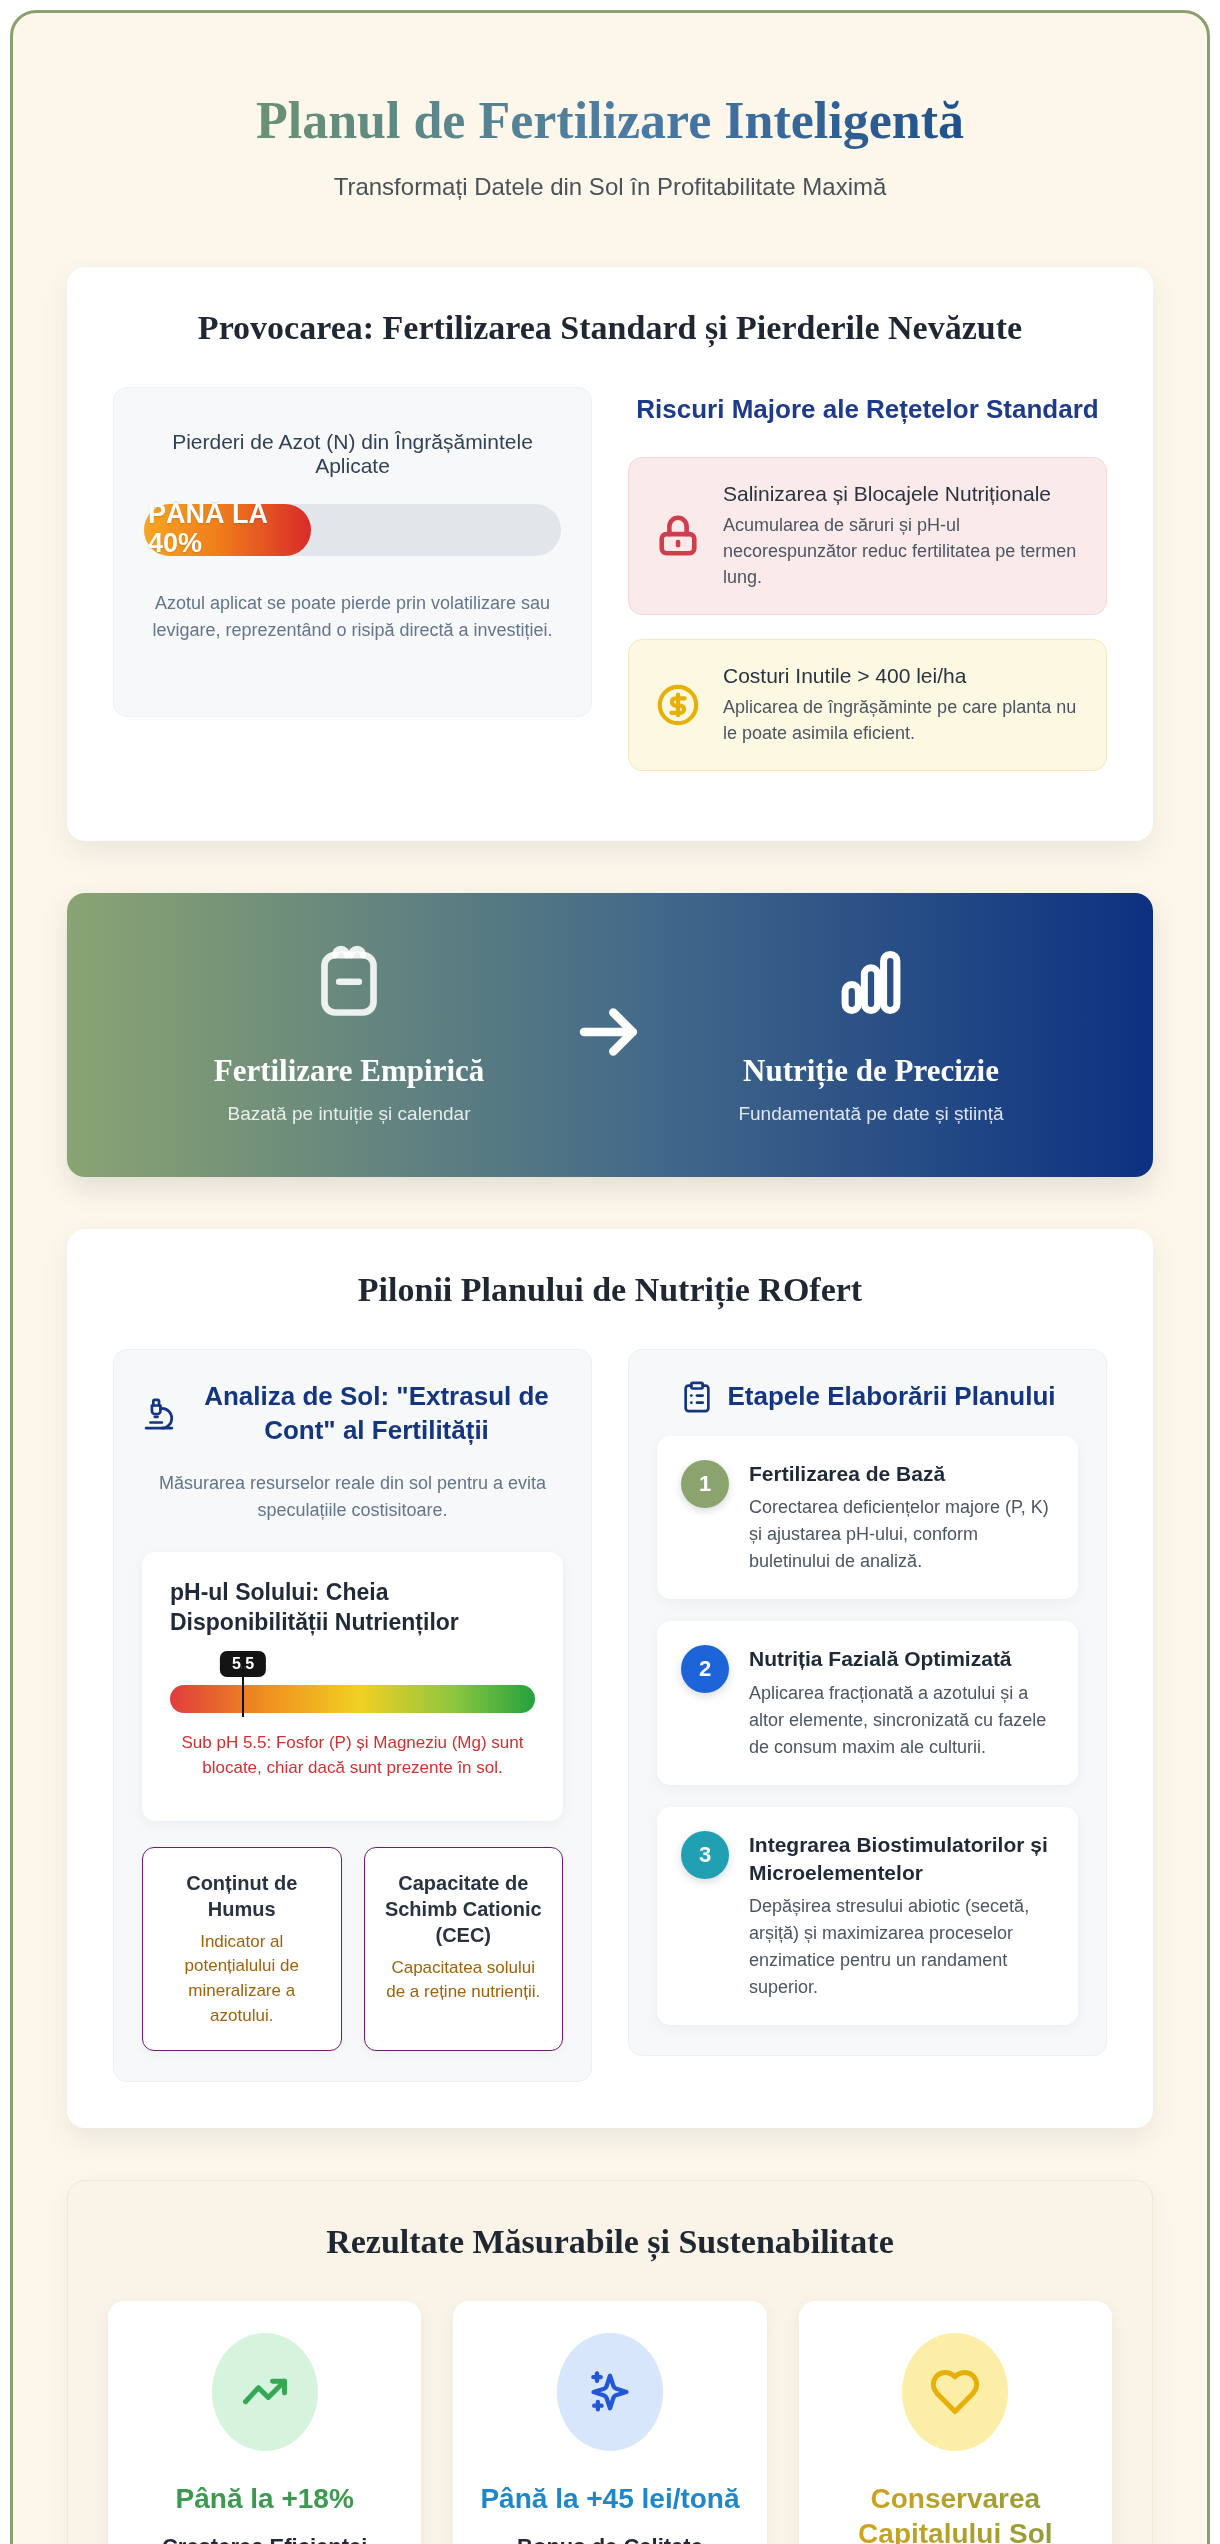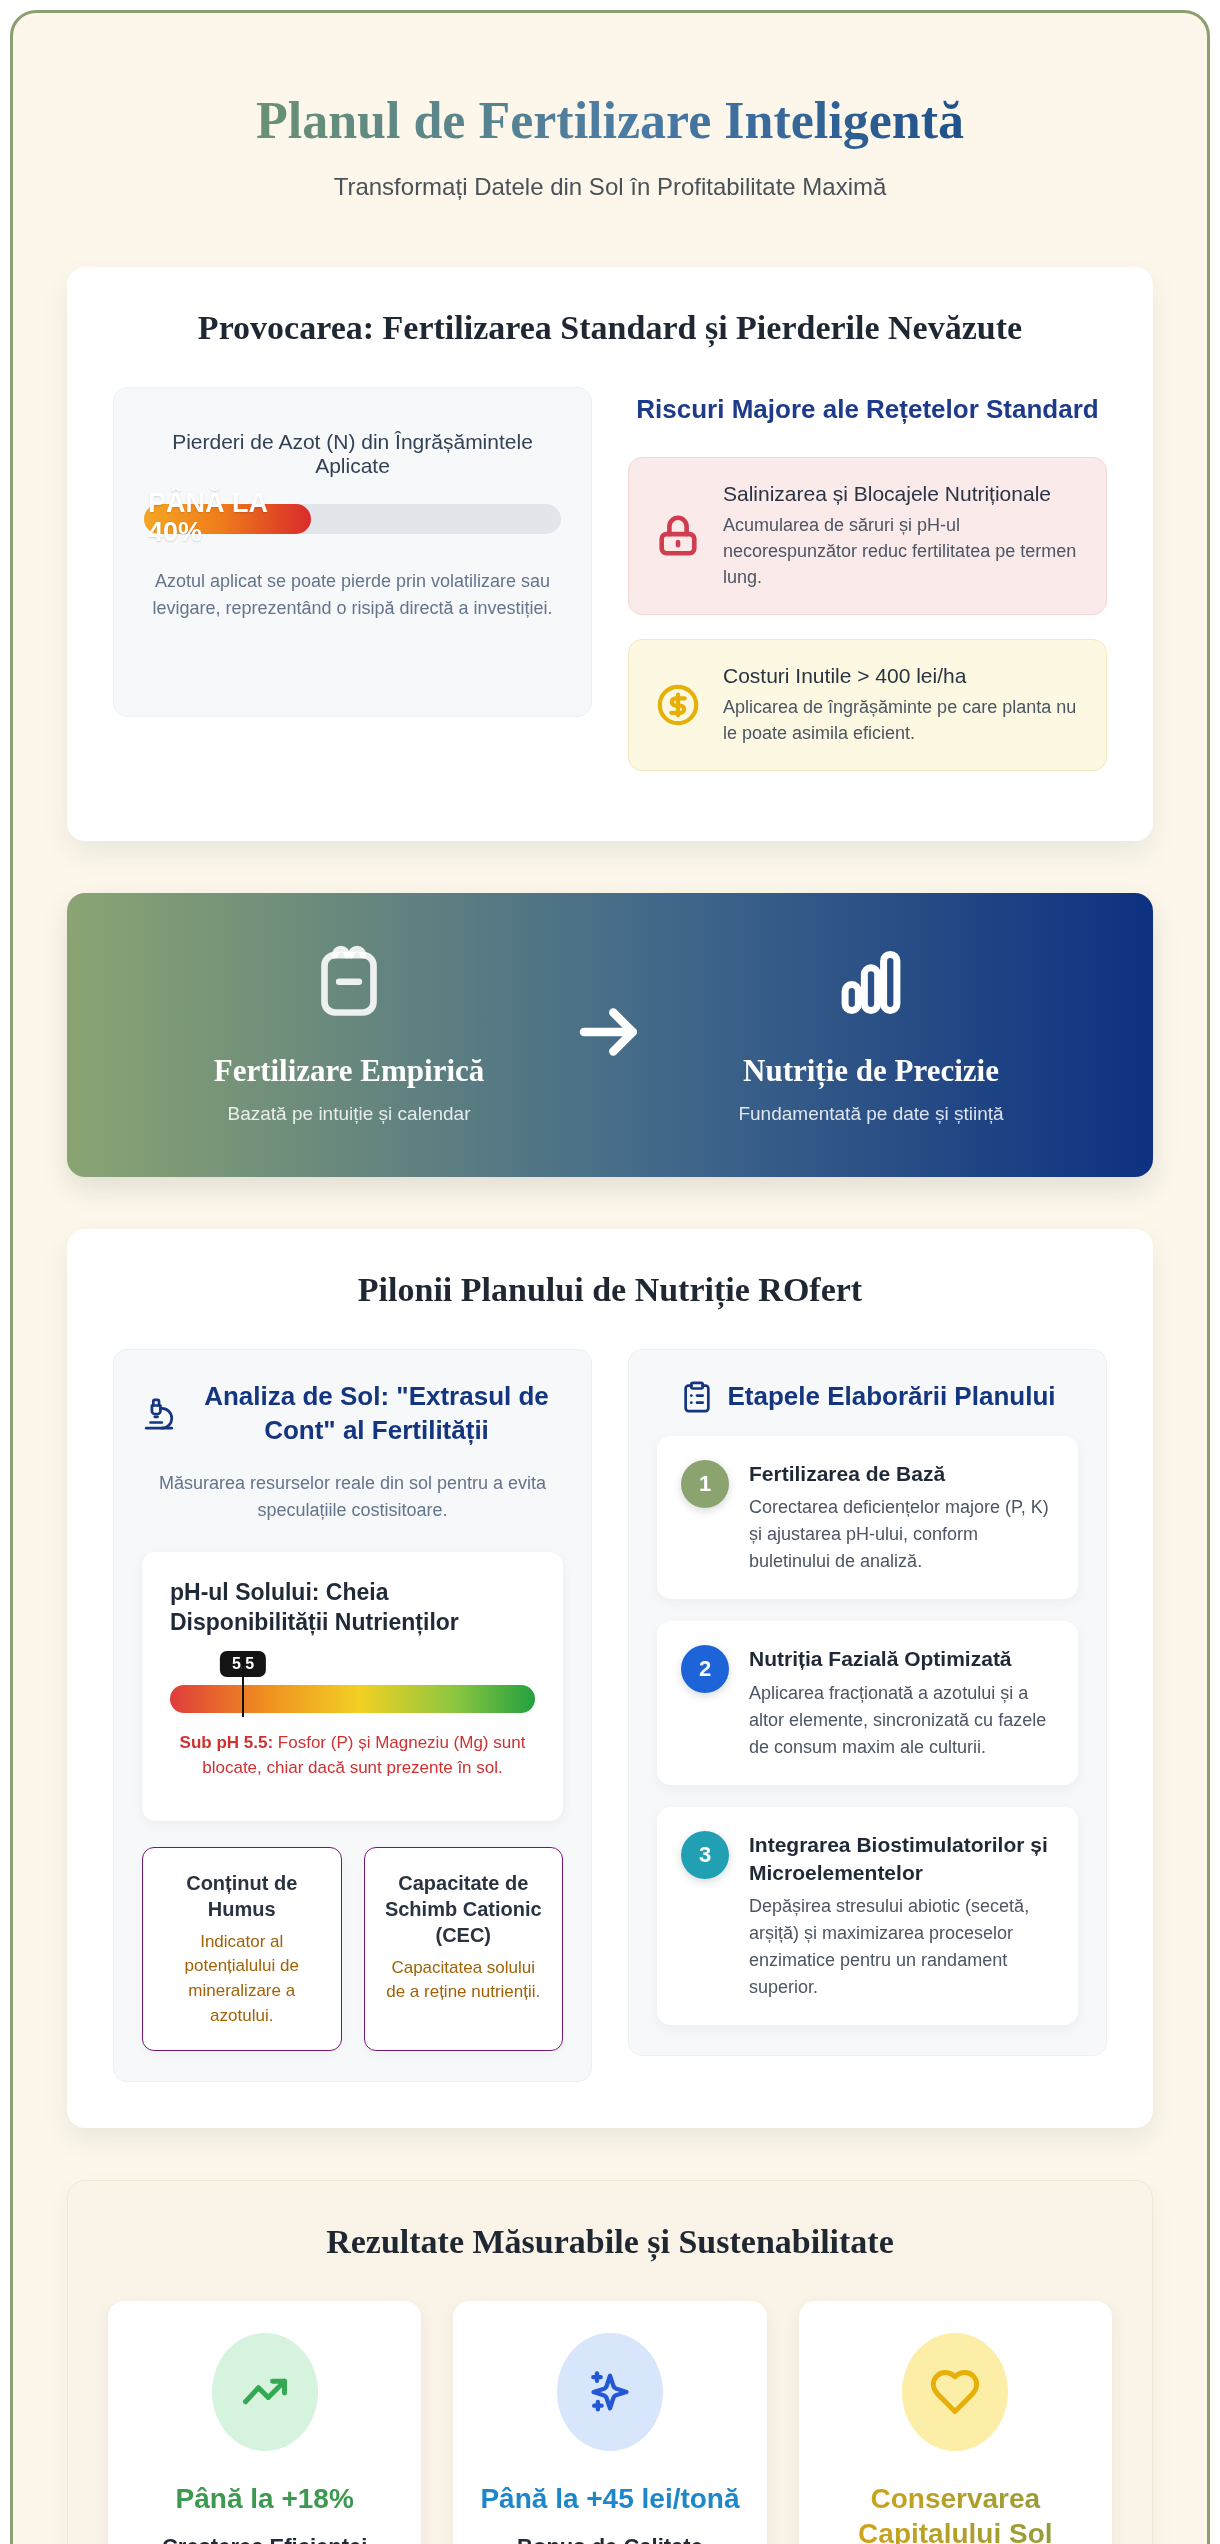--- a/index.html
+++ b/index.html
@@ -54,21 +54,21 @@
   .stat-card {
     background:#f7f8fa;
     border:1px solid #eef0f3;
     border-radius:14px;
     padding:42px 30px 40px 30px;
     min-height:330px;
   }
   .stat-label { font-size:21px; color:#334155; text-align:center; margin-bottom:26px; }
   .loss-bar {
     position:relative;
-    height:30px;
+    height:52px;
     background:#e2e5e9;
     border-radius:9999px;
   }
   .loss-fill {
     position:relative;
     height:100%;
     border-radius:9999px;
     background:linear-gradient(90deg,#f5a623 0%,#ef7d1a 45%,#d92b2b 100%);
   }
   .loss-text {
@@ -130,21 +130,21 @@
   .ph-marker-line {
     position:absolute; top:-32px; width:2px; height:64px;
     background:#111111; transform:translateX(-50%);
   }
   .ph-tooltip {
     position:absolute; bottom:calc(100% + 8px); transform:translateX(-50%);
     background:#141414; color:#ffffff; font-size:16px; font-weight:bold;
     padding:4px 12px; border-radius:7px;
   }
   .ph-caption { margin-top:18px; font-size:17px; color:#d03030; text-align:center; line-height:1.45; }
-  .ph-caption b { font-weight:bold; }
+  .ph-caption b { font-weight:normal; }
 
   .factor-grid { display:grid; grid-template-columns:1fr 1fr; gap:22px; }
   .factor-card {
     background:#ffffff; border:1px solid #701a75; border-radius:12px;
     padding:22px 18px; text-align:center;
     box-shadow:0 3px 8px rgba(40,50,60,.04);
   }
   .factor-title { font-size:20px; font-weight:bold; color:#2a3342; line-height:1.3; margin-bottom:8px; }
   .factor-body { font-size:17px; color:#a16207; line-height:1.45; }
 

